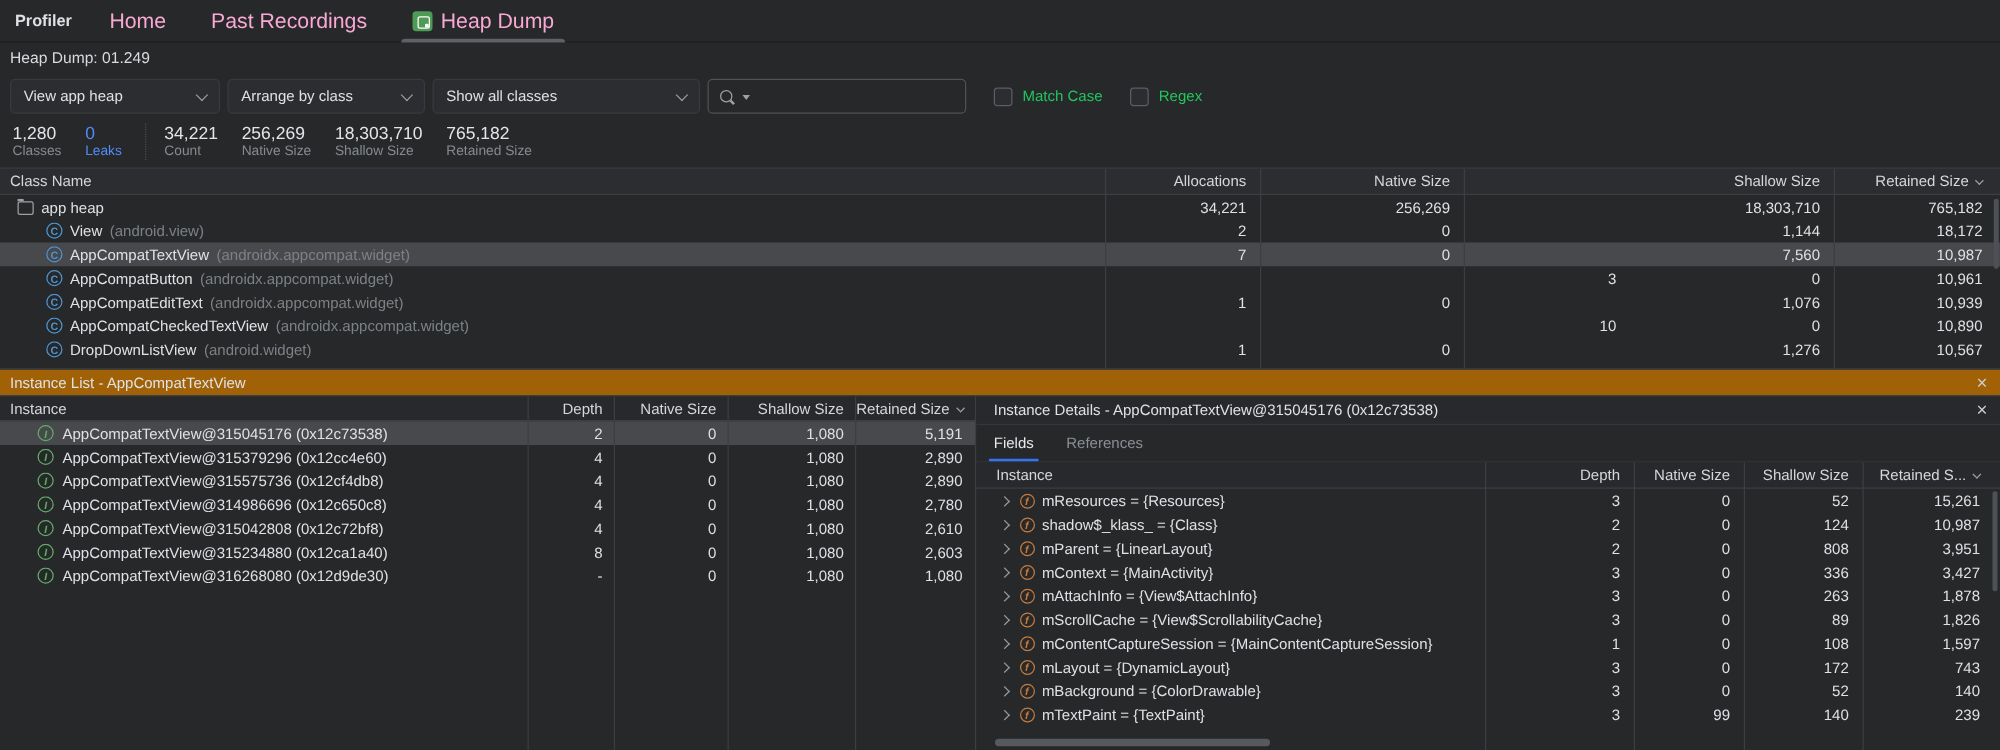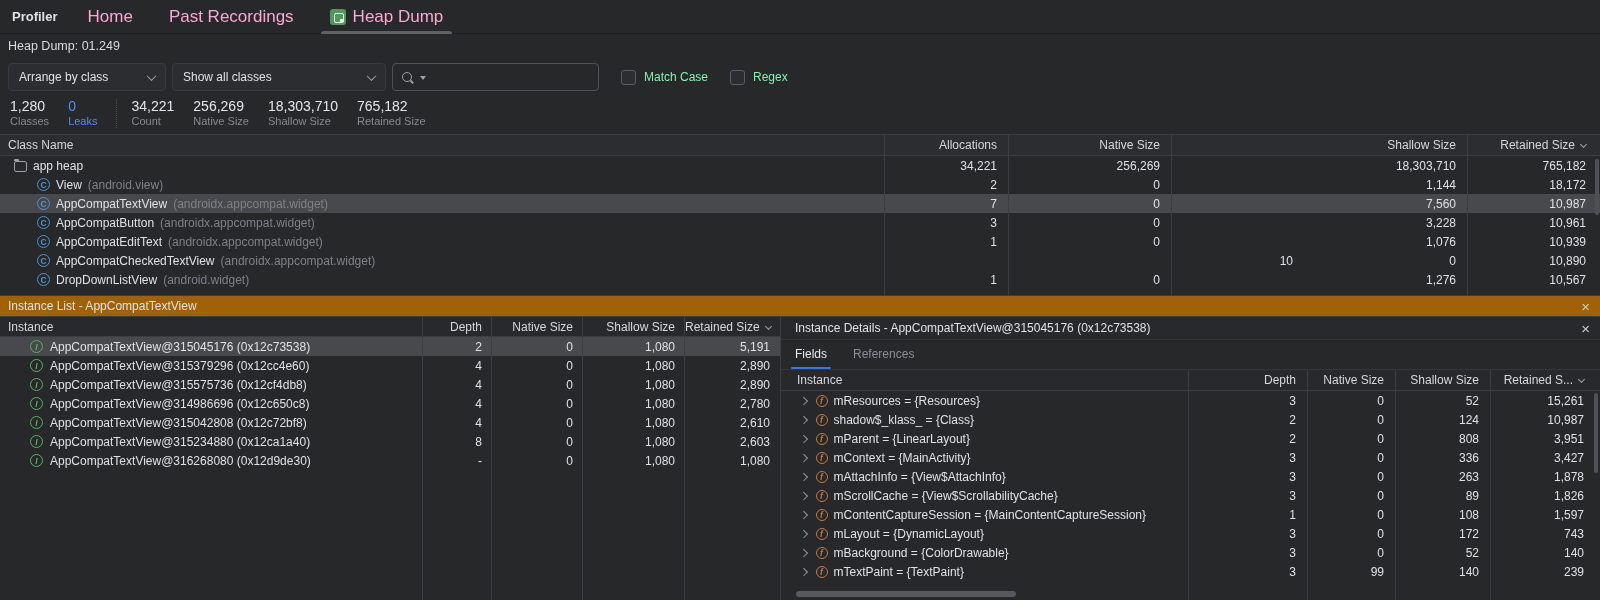--- a/index.html
+++ b/index.html
@@ -45,21 +45,21 @@
                border:1.5px solid #9da1a6; border-radius:50%; }
   .mag::after { content:""; position:absolute; left:9px; top:11px; width:4px; height:1.5px;
                background:#9da1a6; transform:rotate(45deg); }
   .mag-caret { width:0; height:0; border-left:3px solid transparent; border-right:3px solid transparent;
                border-top:4px solid #9da1a6; margin-top:1px; }
   .searchbox input { flex:1; background:transparent; border:none; outline:none;
                color:#dfe1e5; font:inherit; min-width:0; }
   .check-group { display:flex; align-items:center; gap:8px; margin-left:16px; }
   .checkbox { width:15px; height:15px; border:1px solid #5a5d63; border-radius:3px;
               background:#2b2d30; flex:none; cursor:default; }
-  .check-label { color:#86efac;text-align:right; }
+  .check-label { color:#22c55e;text-align:right; }
 
   
   .stats { height:38px; display:flex; align-items:flex-start; padding:2px 0 0 10px; }
   .stat { margin-right:19px; }
   .stat .v { font-size:14px; color:#e3e5e9; line-height:17px; }
   .stat .l { font-size:11px; color:#868a90; line-height:13px; }
   .stat.accent .v, .stat.accent .l { color:#548af7; }
   .stat-sep { width:1px; height:29px; border-left:1px dotted #4a4d52; margin:1px 14px 0 0; }
 
   
@@ -161,20 +161,24 @@
       <span>Heap Dump</span>
       <span class="underline"></span>
     </div>
   </div>
 
   <div class="subtitle-row">
     <span>Heap Dump: 01.249</span>
   </div>
 
   <div class="toolbar">
+    <div class="dropdown dd-w1">
+      <span>View app heap</span>
+      <span class="chev-down"></span>
+    </div>
     <div class="dropdown dd-w2">
       <span>Arrange by class</span>
       <span class="chev-down"></span>
     </div>
     <div class="dropdown dd-w3">
       <span>Show all classes</span>
       <span class="chev-down"></span>
     </div>
     <div class="searchbox">
       <span class="mag"></span>
@@ -276,21 +280,20 @@
         <div class="crow">
           <div class="cell c-name">
             <span class="spacer"></span>
 
             <span class="class-icon">C</span>
             <span>AppCompatButton</span>
             <span class="rpkg">(androidx.appcompat.widget)</span>
           </div>
           <div class="cell num c-alloc">3</div>
           <div class="cell num c-native">0</div>
-          <div class="cell num c-shallow">3,228</div>
           <div class="cell num c-retained">10,961</div>
         </div>
 
         <div class="crow">
           <div class="cell c-name">
             <span class="spacer"></span>
 
             <span class="class-icon">C</span>
             <span>AppCompatEditText</span>
             <span class="rpkg">(androidx.appcompat.widget)</span>

